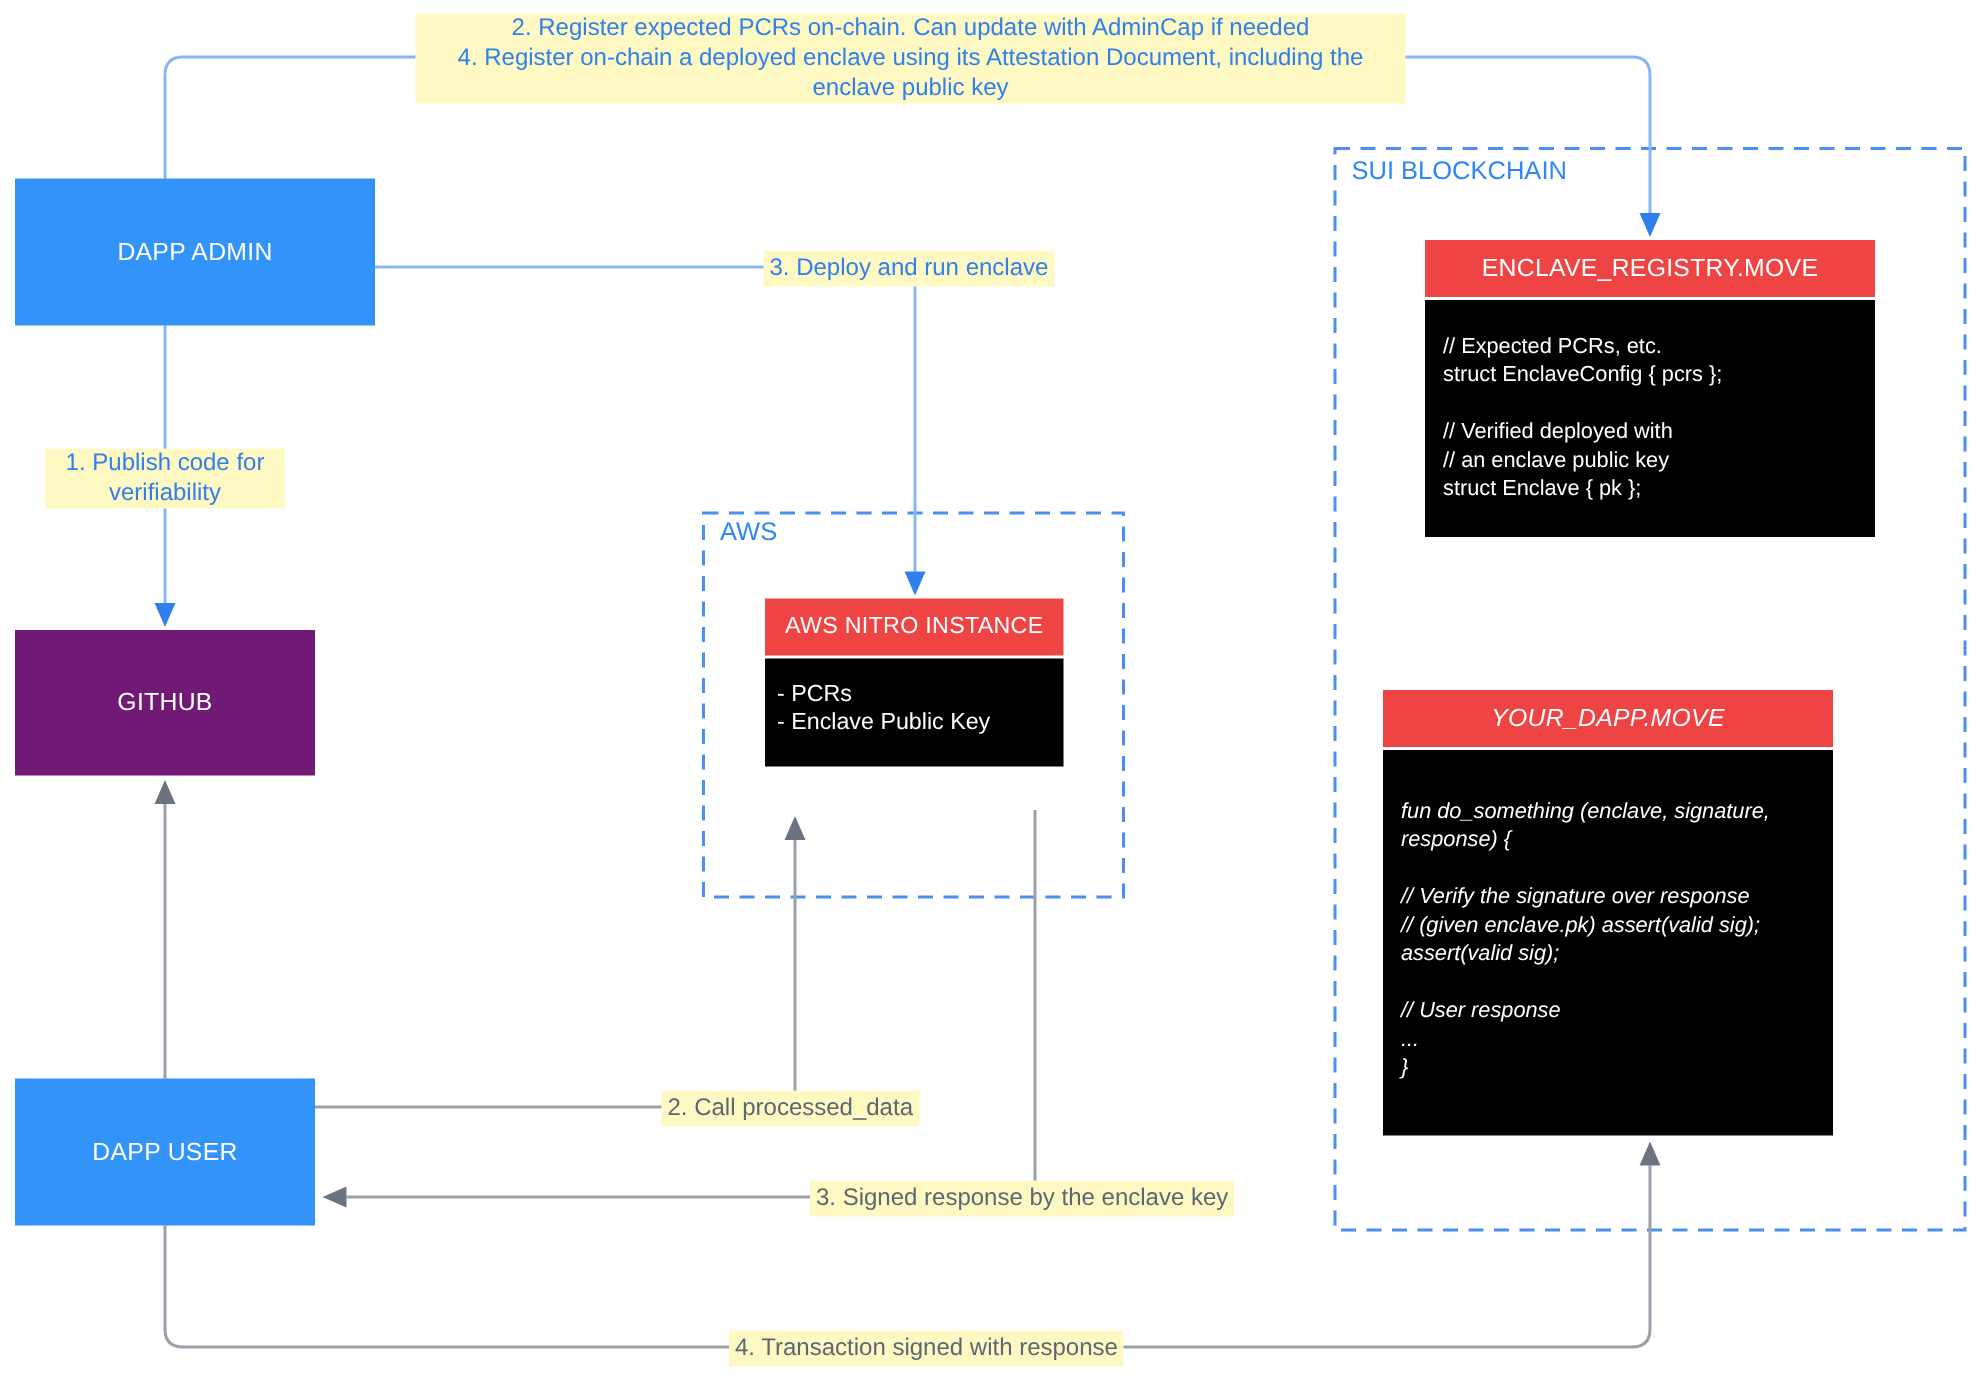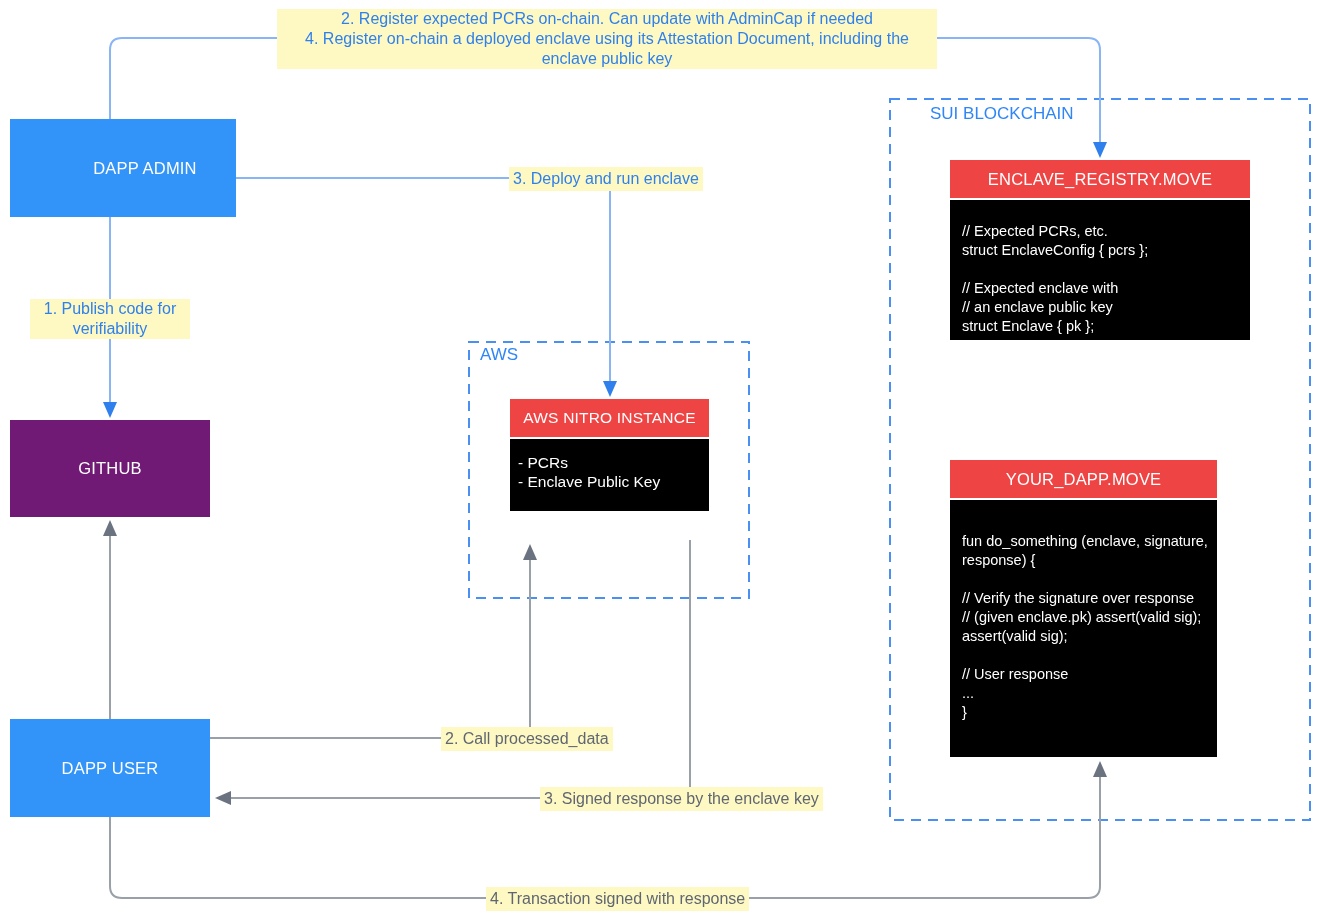--- a/index.html
+++ b/index.html
@@ -62,23 +62,23 @@
       <polygon points="1093,777 1107,777 1100,761"></polygon>
     </g>
   </svg>
 
   <div class="lbl blue center" style="left:277px; top:9px; width:660px;">
     <div>2. Register expected PCRs on-chain. Can update with AdminCap if needed</div>
     <div>4. Register on-chain a deployed enclave using its Attestation Document, including the enclave public key</div>
   </div>
 
   <div class="grouplbl" style="left:477px; top:345px;">AWS</div>
-  <div class="grouplbl" style="left:898px; top:104px;margin-left:29px;">SUI BLOCKCHAIN</div>
+  <div class="grouplbl" style="left:898px; top:104px;">SUI BLOCKCHAIN</div>
 
-  <div class="node blue" style="left:10px; top:119px; width:182px; height:98px;padding-left:44px;">
+  <div class="node blue" style="left:10px; top:119px; width:240px; height:98px;">
     <span>DAPP ADMIN</span>
   </div>
   <div class="node black" style="left:10px; top:420px; width:200px; height:97px;">
     <span>GITHUB</span>
   </div>
   <div class="node blue" style="left:10px; top:719px; width:200px; height:98px;">
     <span>DAPP USER</span>
   </div>
 
   <div class="panel" style="left:510px; top:399px; width:199px;">
@@ -86,31 +86,31 @@
     <div class="body" style="height:72px; padding:14px 6px 0 8px; font-size:15.5px;">
         <div class="code-line">- PCRs</div>
         <div class="code-line">- Enclave Public Key</div>
         <div class="code-line"></div>
         <div class="code-line">processed_data endpoint</div>
       </div>
   </div>
 
   <div class="panel" style="left:950px; top:160px; width:300px;">
     <div class="hdr">ENCLAVE_REGISTRY.MOVE</div>
-    <div class="body" style="height:140px; padding:22px 4px 0 12px;">
+    <div class="body" style="height:158px; padding:22px 4px 0 12px;">
         <div class="code-line">// Expected PCRs, etc.</div>
         <div class="code-line">struct EnclaveConfig { pcrs };</div>
         <div class="code-line"></div>
-        <div class="code-line">// Expected enclave with</div>
+        <div class="code-line">// Verified deployed with</div>
         <div class="code-line">// an enclave public key</div>
         <div class="code-line">struct Enclave { pk };</div>
       </div>
   </div>
 
-  <div class="panel" style="left:950px; top:460px; width:267px;">
+  <div class="panel" style="left:922px; top:460px; width:300px;font-style:italic;">
     <div class="hdr">YOUR_DAPP.MOVE</div>
     <div class="body" style="height:257px; padding:32px 4px 0 12px;">
         <div class="code-line">fun do_something (enclave, signature, response) {</div>
         <div class="code-line"></div>
         <div class="code-line">// Verify the signature over response</div>
         <div class="code-line">// (given enclave.pk) assert(valid sig);</div>
         <div class="code-line">assert(valid sig);</div>
         <div class="code-line"></div>
         <div class="code-line">// User response</div>
         <div class="code-line">...</div>

